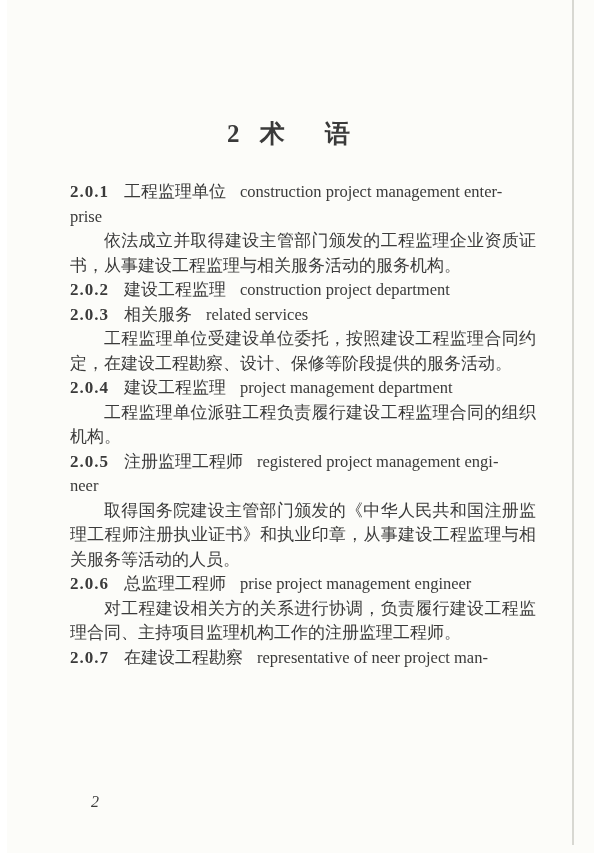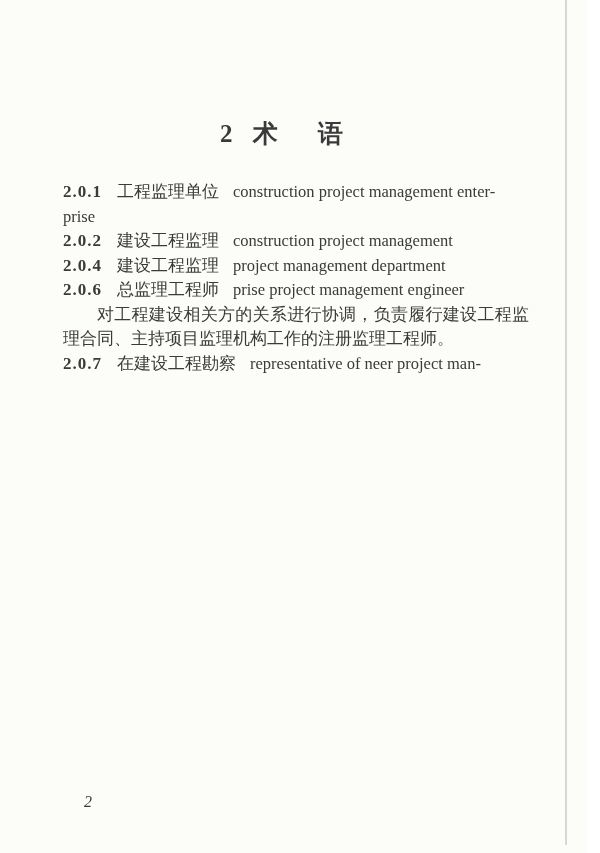--- a/index.html
+++ b/index.html
@@ -8,20 +8,21 @@
   .page {
     position: relative;
     width: 587px;
     height: 853px;
     box-sizing: border-box;
     padding: 118px 58px 0 63px;
     background: var(--page-bg, #fcfcf9);
     color: var(--text, #3a3a3a);
     font-family: "Liberation Serif", "DejaVu Serif", serif;
     overflow: hidden;
+    margin-left: 7px;
   }
 
   h1.title {
     margin: 0;
     font-size: 25px;
     line-height: 32px;
     font-weight: 700;
     text-align: center;
     transform: translateX(-14px);
     letter-spacing: 1px;
@@ -78,26 +79,37 @@
   <h1 class="title">
     <span>2</span>
     <span class="t1">术</span>
     <span class="t2">语</span>
   </h1>
 
   <main id="entries">
       <div class="entry">
         <div class="entry-head"><span class="num">2.0.1</span><span class="zh">工程监理单位</span><span class="en">construction project management enter-
 prise</span></div>
+        <p class="def">依法成立并取得建设主管部门颁发的工程监理企业资质证书，从事建设工程监理与相关服务活动的服务机构。</p>
       </div>
       <div class="entry">
-        <div class="entry-head"><span class="num">2.0.2</span><span class="zh">建设工程监理</span><span class="en">construction project management</span></div>
+        <div class="entry-head"><span class="num">2.0.2</span><span class="zh">建设工程监理</span><span class="en">construction project department</span></div>
+      </div>
+      <div class="entry">
+        <div class="entry-head"><span class="num">2.0.3</span><span class="zh">相关服务</span><span class="en">related services</span></div>
+        <p class="def">工程监理单位受建设单位委托，按照建设工程监理合同约定，在建设工程勘察、设计、保修等阶段提供的服务活动。</p>
       </div>
       <div class="entry">
         <div class="entry-head"><span class="num">2.0.4</span><span class="zh">建设工程监理</span><span class="en">project management department</span></div>
+        <p class="def">工程监理单位派驻工程负责履行建设工程监理合同的组织机构。</p>
+      </div>
+      <div class="entry">
+        <div class="entry-head"><span class="num">2.0.5</span><span class="zh">注册监理工程师</span><span class="en">registered project management engi-
+neer</span></div>
+        <p class="def">取得国务院建设主管部门颁发的《中华人民共和国注册监理工程师注册执业证书》和执业印章，从事建设工程监理与相关服务等活动的人员。</p>
       </div>
       <div class="entry">
         <div class="entry-head"><span class="num">2.0.6</span><span class="zh">总监理工程师</span><span class="en">prise project management engineer</span></div>
         <p class="def">对工程建设相关方的关系进行协调，负责履行建设工程监理合同、主持项目监理机构工作的注册监理工程师。</p>
       </div>
       <div class="entry">
         <div class="entry-head"><span class="num">2.0.7</span><span class="zh">在建设工程勘察</span><span class="en">representative of neer project man-</span></div>
       </div>
     </main>
 

